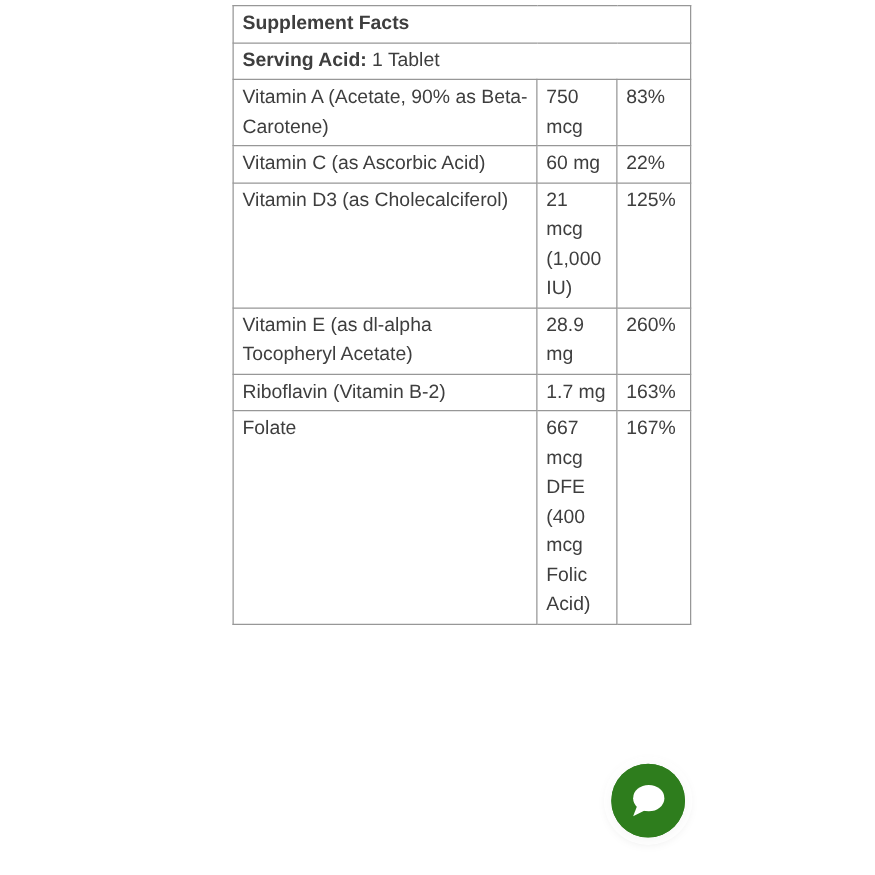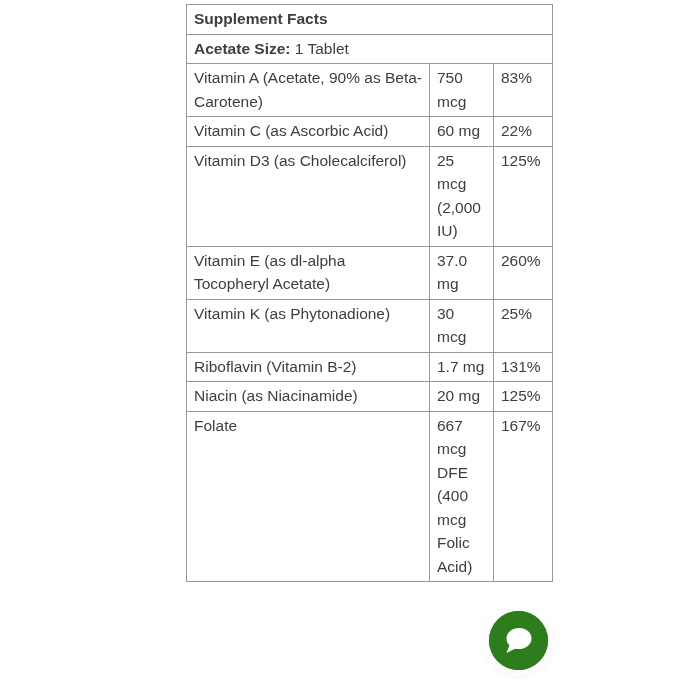--- a/index.html
+++ b/index.html
@@ -56,66 +56,56 @@
     <colgroup>
       <col class="c-name">
       <col class="c-amount">
       <col class="c-dv">
     </colgroup>
     <tbody>
       <tr>
         <td colspan="3" class="b">Supplement Facts</td>
       </tr>
       <tr>
-        <td colspan="3"><span class="b">Acetate Size:</span> <span>1 Tablet</span></td>
+        <td colspan="3"><span class="b">Serving Acid:</span> <span>1 Tablet</span></td>
       </tr>
     </tbody>
     <tbody>
     <tr>
       <td>Vitamin A (Acetate, 90% as Beta-Carotene)</td>
       <td>750 mcg</td>
       <td>83%</td>
     </tr>
 
     <tr>
       <td>Vitamin C (as Ascorbic Acid)</td>
       <td>60 mg</td>
       <td>22%</td>
     </tr>
 
     <tr>
       <td>Vitamin D3 (as Cholecalciferol)</td>
-      <td>25 mcg (2,000 IU)</td>
+      <td>21 mcg (1,000 IU)</td>
       <td>125%</td>
     </tr>
 
     <tr>
       <td>Vitamin E (as dl-alpha Tocopheryl Acetate)</td>
-      <td>37.0 mg</td>
+      <td>28.9 mg</td>
       <td>260%</td>
     </tr>
 
-    <tr>
-      <td>Vitamin K (as Phytonadione)</td>
-      <td>30 mcg</td>
-      <td>25%</td>
-    </tr>
 
 
     <tr>
       <td>Riboflavin (Vitamin B-2)</td>
       <td>1.7 mg</td>
-      <td>131%</td>
+      <td>163%</td>
     </tr>
 
-    <tr>
-      <td>Niacin (as Niacinamide)</td>
-      <td>20 mg</td>
-      <td>125%</td>
-    </tr>
 
 
     <tr>
       <td>Folate</td>
       <td>667 mcg DFE (400 mcg Folic Acid)</td>
       <td>167%</td>
     </tr>
   </tbody>
 
   </table>

